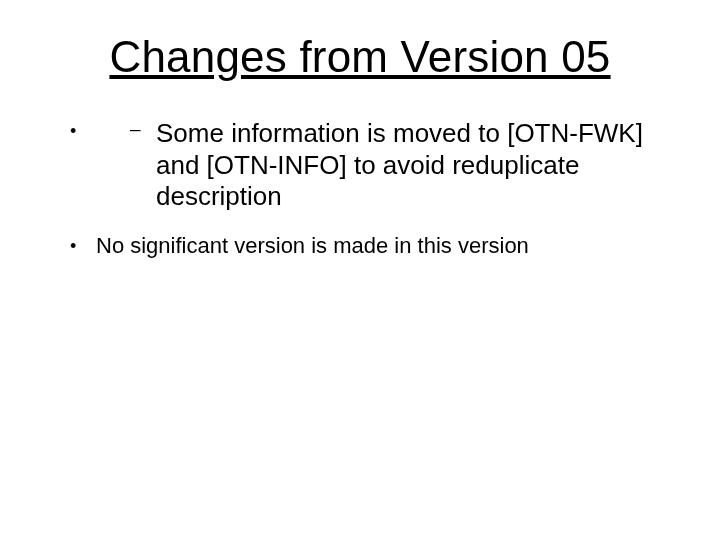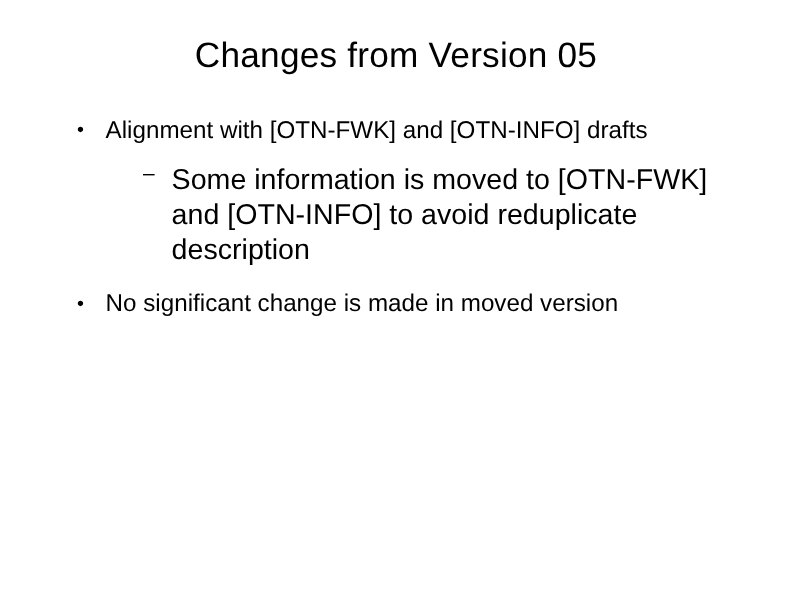--- a/index.html
+++ b/index.html
@@ -13,24 +13,25 @@
   }
   .slide {
     box-sizing: border-box;
     width: 720px;
     height: 540px;
     padding: 24px 40px 40px 40px;
     position: relative;
   }
   .title {
     text-align: center;
-    font-size: 32px;
+    font-size: 44px;
     font-weight: 400;
     margin: 8px 0 36px 0;
     letter-spacing: 0.2px;
+    text-decoration: underline;
   }
   ul.level1 {
     list-style: none;
     margin: 0;
     padding: 0 0 0 30px;
     font-size: 22px;
     line-height: 1.22;
   }
   ul.level1 > li {
     position: relative;
@@ -67,24 +68,23 @@
   }
 </style>
 </head>
 <body>
 
 <div class="slide">
   <h1 class="title">Changes from Version 05</h1>
 
   <ul class="level1">
     <li>
-      <span>Alignment with [OTN-FWK] and [OTN-INFO] drafts</span>
       <ul class="level2">
         <li>
           <span>Some information is moved to [OTN-FWK] and [OTN-INFO] to avoid reduplicate description</span>
         </li>
       </ul>
     </li>
     <li>
-      <span>No significant change is made in moved version</span>
+      <span>No significant version is made in this version</span>
     </li>
   </ul>
 </div>
 
 </body></html>

